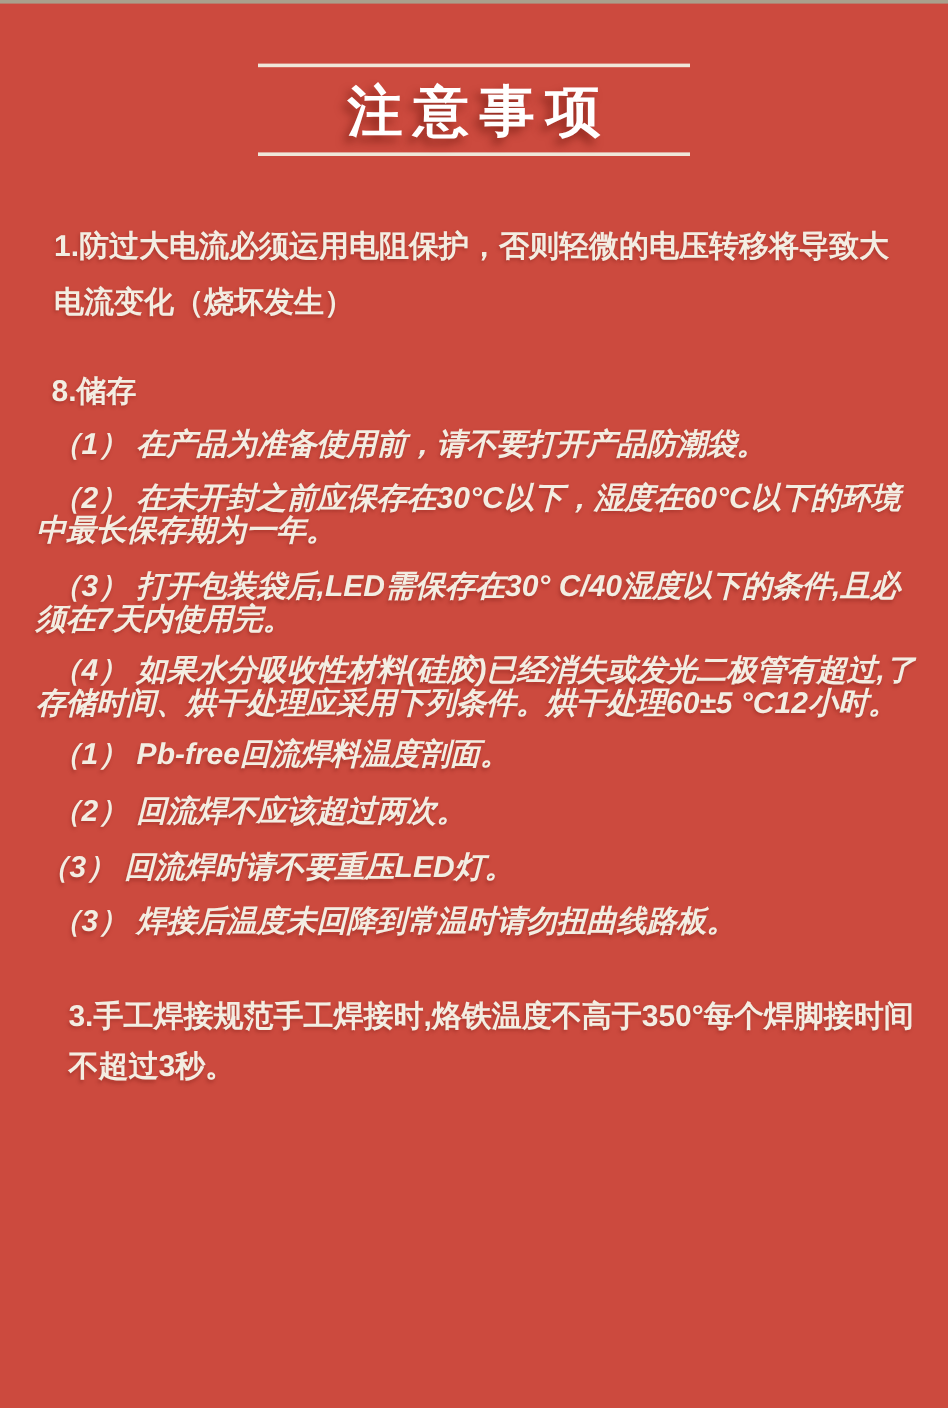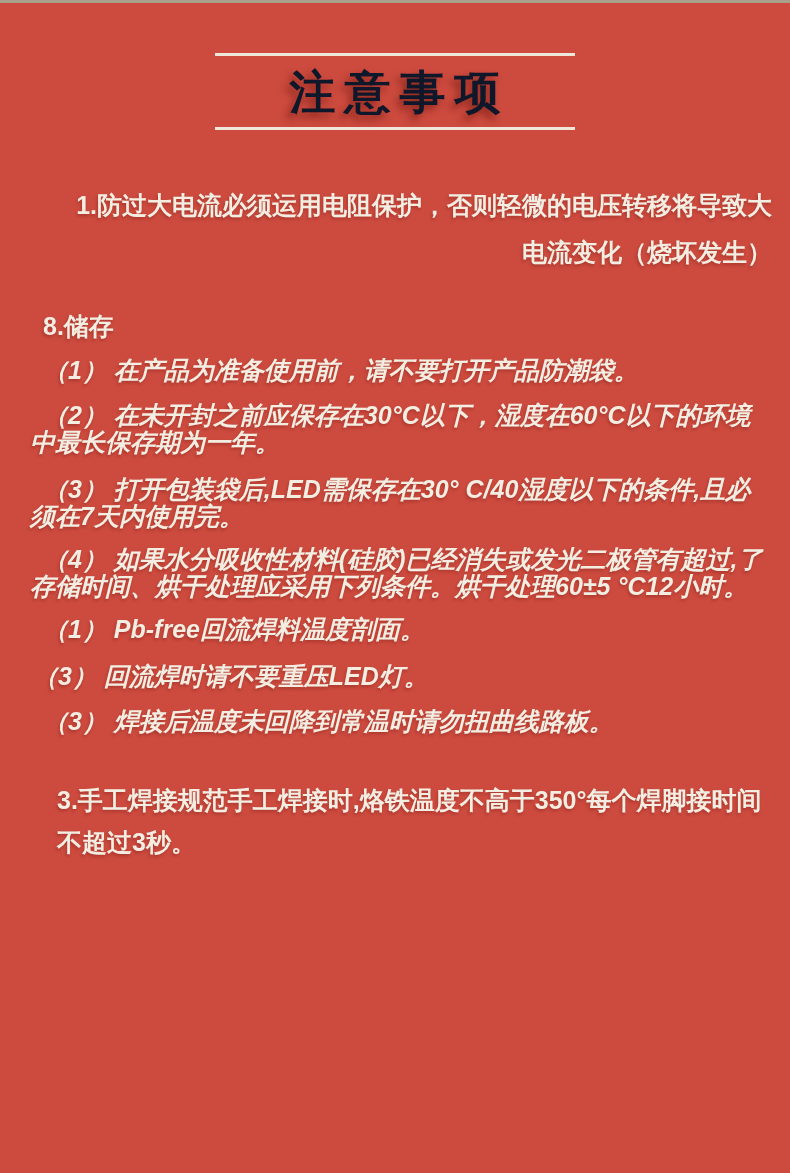--- a/index.html
+++ b/index.html
@@ -32,38 +32,37 @@
   .rule {
     height: 3px;
     background: #EFE7D9;
   }
   .title-text {
     font-size: 46px;
     line-height: 1;
     padding: 13px 0 12px;
     letter-spacing: 9px;
     text-indent: 9px;
-    color: #0f172a;
+    color: #ffffff;
     text-shadow: -4px 5px 7px rgba(112, 24, 16, 0.65);
     white-space: nowrap;
   }
   
   .content {
     font-size: 25px;
     text-shadow: -1px 2px 3px rgba(112, 24, 16, 0.35);
   }
   .content p {
     margin: 0;
     white-space: pre-line;
     padding-right: 18px;
   }
   .para-wide {
     padding-left: 45px;
     line-height: 47px;
-    text-align: right;
   }
   .p-first   { margin-top: 52px !important; }
   .sec-heading {
     padding-left: 30px;
     text-indent: 13px;
     line-height: 29px;
   }
   .h-storage { margin-top: 36px !important; }
   .h-solder  { margin-top: 48px !important; }
   .item {
@@ -105,19 +104,20 @@
     <p class="sec-heading h-storage">8.储存</p>
     <p class="item i-s2-1">（1） 在产品为准备使用前，请不要打开产品防潮袋。</p>
     <p class="item i-s2-2">（2） 在未开封之前应保存在30°C以下，湿度在60°C以下的环境
 中最长保存期为一年。</p>
     <p class="item i-s2-3">（3） 打开包装袋后,LED需保存在30° C/40湿度以下的条件,且必
 须在7天内使用完。</p>
     <p class="item i-s2-4">（4） 如果水分吸收性材料(硅胶)已经消失或发光二极管有超过,了
 存储时间、烘干处理应采用下列条件。烘干处理60±5 °C12小时。</p>
 
     <p class="item i-s3-1">（1） Pb-free回流焊料温度剖面。</p>
+    <p class="item i-s3-2">（2） 回流焊不应该超过两次。</p>
     <p class="item i-s3-3">（3） 回流焊时请不要重压LED灯。</p>
     <p class="item i-s3-4">（3） 焊接后温度未回降到常温时请勿扭曲线路板。</p>
 
     <p class="p-last">3.手工焊接规范手工焊接时,烙铁温度不高于350°每个焊脚接时间
 不超过3秒。</p>
   </div>
 </div>
 
 </body></html>

